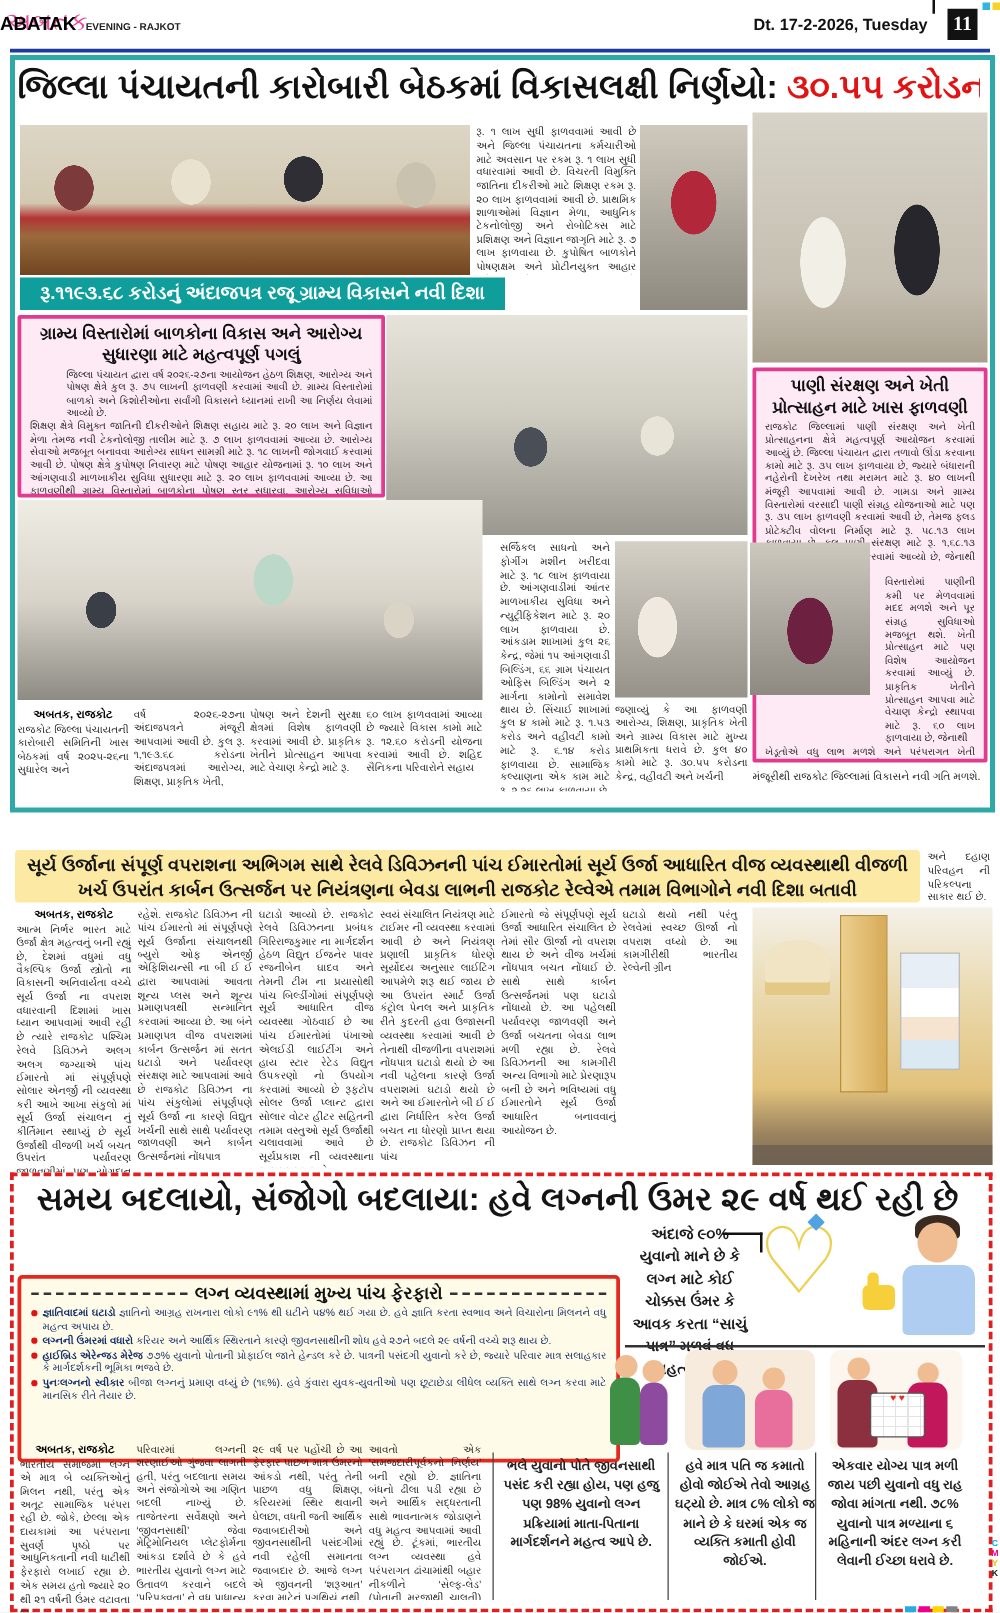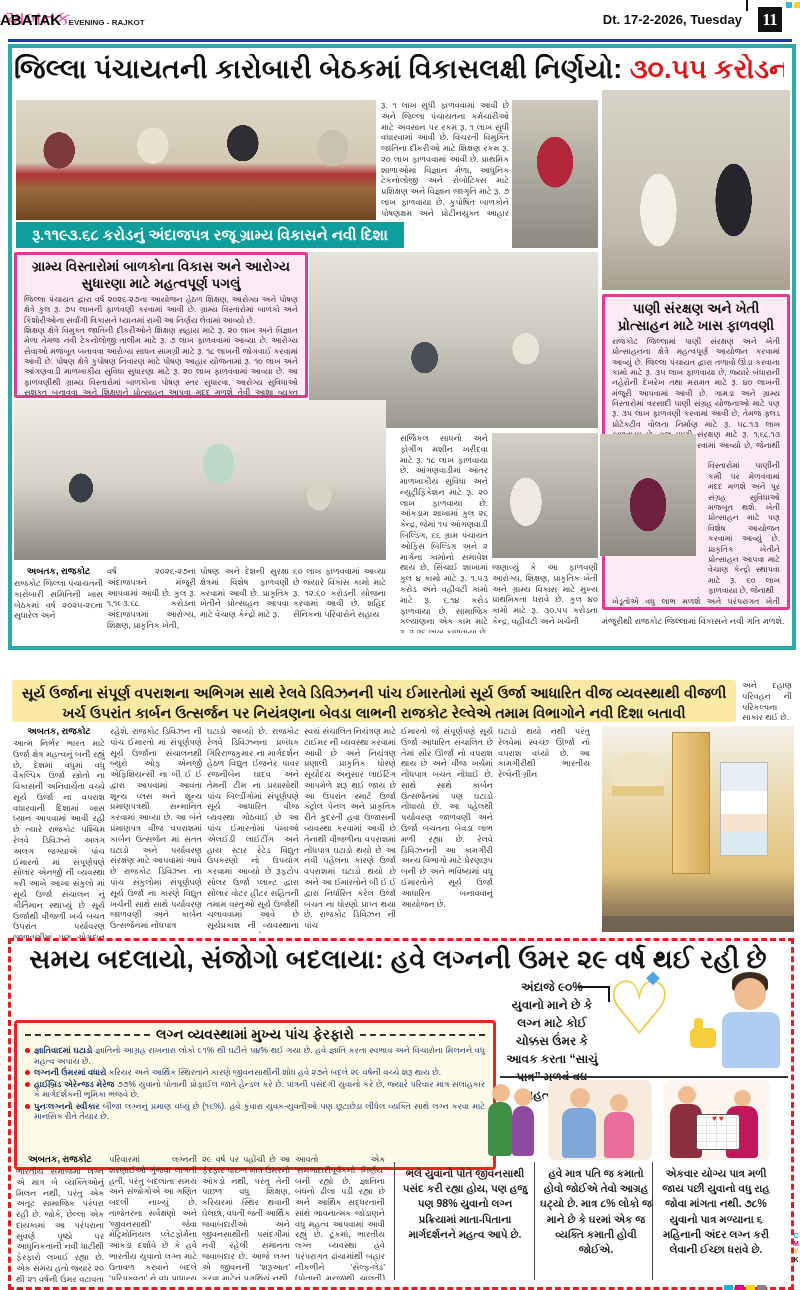--- a/index.html
+++ b/index.html
@@ -139,21 +139,21 @@
   <div class="abs photo ph-panel" style="left:16px;top:100px;width:360px;height:120px;"></div>
   <div class="abs capbar" style="left:16px;top:222px;width:388px;height:26px;">રૂ.૧૧૯૩.૬૮ કરોડનું અંદાજપત્ર રજૂ ગ્રામ્ય વિકાસને નવી દિશા</div>
 
   <div class="abs just" style="left:381px;top:100px;width:128px;height:120px;">રૂ. ૧ લાખ સુધી ફાળવવામાં આવી છે અને જિલ્લા પંચાયતના કર્મચારીઓ માટે અવસાન પર રકમ રૂ. ૧ લાખ સુધી વધારવામાં આવી છે. વિચરતી વિમુક્તિ જાતિના દીકરીઓ માટે શિક્ષણ રકમ રૂ. ૨૦ લાખ ફાળવવામાં આવી છે. પ્રાથમિક શાળાઓમાં વિજ્ઞાન મેળા, આધુનિક ટેકનોલોજી અને રોબોટિક્સ માટે પ્રશિક્ષણ અને વિજ્ઞાન જાગૃતિ માટે રૂ. ૭ લાખ ફાળવાયા છે. કુપોષિત બાળકોને પોષણક્ષમ અને પ્રોટીનયુક્ત આહાર માટે વિભાગને રૂ. ૧૦ લાખ ફાળવાયા છે આરોગ્યલક્ષી સાધનો,</div>
 
   <div class="abs photo ph-woman" style="left:512px;top:100px;width:86px;height:148px;"></div>
   <div class="abs photo ph-award" style="left:602px;top:90px;width:188px;height:200px;"></div>
 
   <div class="abs pinkbox" style="left:14px;top:252px;width:294px;height:146px;">
     <div class="pinktitle">ગ્રામ્ય વિસ્તારોમાં બાળકોના વિકાસ અને આરોગ્ય સુધારણા માટે મહત્વપૂર્ણ પગલું</div>
-    <div class="just" style="font-size:8px;">જિલ્લા પંચાયત દ્વારા વર્ષ ૨૦૨૬-૨૭ના આયોજન હેઠળ શિક્ષણ, આરોગ્ય અને પોષણ ક્ષેત્રે કુલ રૂ. ૭૫ લાખની ફાળવણી કરવામાં આવી છે. ગ્રામ્ય વિસ્તારોમાં બાળકો અને કિશોરીઓના સર્વાંગી વિકાસને ધ્યાનમાં રાખી આ નિર્ણય લેવામાં આવ્યો છે.</div>
+    <div class="just" style="font-size:8px;margin-left:29px;">જિલ્લા પંચાયત દ્વારા વર્ષ ૨૦૨૬-૨૭ના આયોજન હેઠળ શિક્ષણ, આરોગ્ય અને પોષણ ક્ષેત્રે કુલ રૂ. ૭૫ લાખની ફાળવણી કરવામાં આવી છે. ગ્રામ્ય વિસ્તારોમાં બાળકો અને કિશોરીઓના સર્વાંગી વિકાસને ધ્યાનમાં રાખી આ નિર્ણય લેવામાં આવ્યો છે.</div>
     <div class="just" style="font-size:8px;">શિક્ષણ ક્ષેત્રે વિમુક્ત જાતિની દીકરીઓને શિક્ષણ સહાય માટે રૂ. ૨૦ લાખ અને વિજ્ઞાન મેળા તેમજ નવી ટેકનોલોજી તાલીમ માટે રૂ. ૭ લાખ ફાળવવામાં આવ્યા છે. આરોગ્ય સેવાઓ મજબૂત બનાવવા આરોગ્ય સાધન સામગ્રી માટે રૂ. ૧૮ લાખની જોગવાઈ કરવામાં આવી છે. પોષણ ક્ષેત્રે કુપોષણ નિવારણ માટે પોષણ આહાર યોજનામાં રૂ. ૧૦ લાખ અને આંગણવાડી માળખાકીય સુવિધા સુધારણા માટે રૂ. ૨૦ લાખ ફાળવવામાં આવ્યા છે. આ ફાળવણીથી ગ્રામ્ય વિસ્તારોમાં બાળકોના પોષણ સ્તર સુધારવા, આરોગ્ય સુવિધાઓ સશક્ત બનાવવા અને શિક્ષણને પ્રોત્સાહન આપવા મદદ મળશે તેવી આશા વ્યક્ત કરવામાં આવી છે.</div>
   </div>
 
   <div class="abs photo ph-audA" style="left:309px;top:252px;width:289px;height:176px;"></div>
 
   <div class="abs pinkbox" style="left:602px;top:294px;width:188px;height:316px;">
     <div class="pinktitle">પાણી સંરક્ષણ અને ખેતી પ્રોત્સાહન માટે ખાસ ફાળવણી</div>
     <div class="just" style="font-size:8px;">રાજકોટ જિલ્લામાં પાણી સંરક્ષણ અને ખેતી પ્રોત્સાહનના ક્ષેત્રે મહત્વપૂર્ણ આયોજન કરવામાં આવ્યું છે. જિલ્લા પંચાયત દ્વારા તળાવો ઊંડા કરવાના કામો માટે રૂ. ૩૫ લાખ ફાળવાયા છે, જ્યારે બંધારાની નહેરોની દેખરેખ તથા મરામત માટે રૂ. ૪૦ લાખની મંજૂરી આપવામાં આવી છે. ગામડા અને ગ્રામ્ય વિસ્તારોમાં વરસાદી પાણી સંગ્રહ યોજનાઓ માટે પણ રૂ. ૩૫ લાખ ફાળવણી કરવામાં આવી છે, તેમજ ફ્લડ પ્રોટેક્ટીવ વોલના નિર્માણ માટે રૂ. ૫૮.૧૩ લાખ ફાળવાયા છે. કુલ પાણી સંરક્ષણ માટે રૂ. ૧,૬૮.૧૩ લાખના ખર્ચનો નિર્ધારણ કરવામાં આવ્યો છે, જેનાથી ગ્રામ્ય</div>
     <div style="padding-left:96px;">
       <div class="just" style="font-size:8px;">વિસ્તારોમાં પાણીની કમી પર મેળવવામાં મદદ મળશે અને પૂર સંગ્રહ સુવિધાઓ મજબૂત થશે. ખેતી પ્રોત્સાહન માટે પણ વિશેષ આયોજન કરવામાં આવ્યું છે. પ્રાકૃતિક ખેતીને પ્રોત્સાહન આપવા માટે વેચાણ કેન્દ્રો સ્થાપવા માટે રૂ. ૬૦ લાખ ફાળવાયા છે, જેનાથી</div>

